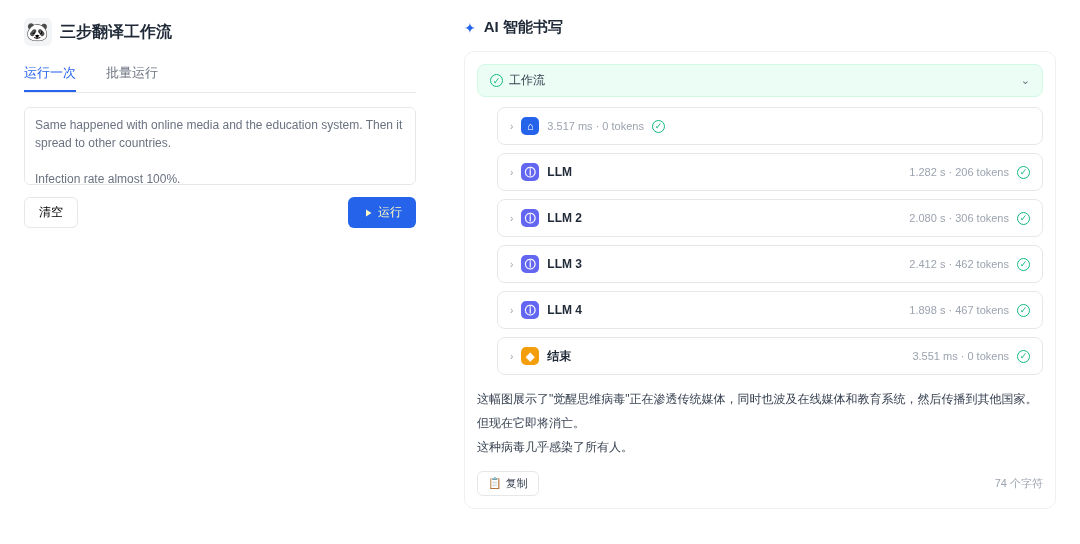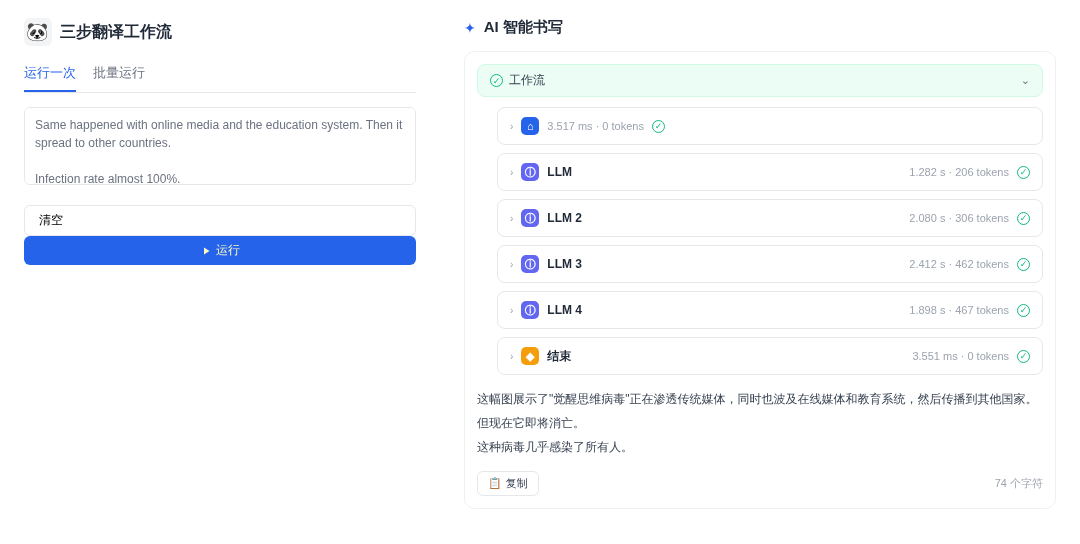--- a/index.html
+++ b/index.html
@@ -39,21 +39,21 @@
       align-items: center;
       justify-content: center;
       font-size: 18px;
     }
     .app-title {
       font-size: 16px;
       font-weight: 600;
     }
     .tabs {
       display: flex;
-      gap: 17px;
+      gap: 30px;
       border-bottom: 1px solid #e5e7eb;
       margin-bottom: 14px;
     }
     .tab {
       padding-bottom: 8px;
       cursor: pointer;
       font-size: 13px;
       color: #6b7280;
     }
     .tab.active {
@@ -74,22 +74,21 @@
       padding: 8px 10px;
       font-size: 12px;
       color: #6b7280;
       resize: none;
       font-family: inherit;
       line-height: 1.5;
     }
     .button-row {
       display: flex;
       justify-content: space-between;
-      margin-top: 20px;
-      flex-direction: column;
+      margin-top: 12px;
     }
     .btn {
       border-radius: 6px;
       padding: 6px 14px;
       font-size: 12px;
       cursor: pointer;
       border: 1px solid #e5e7eb;
       background: #fff;
       display: flex;
       align-items: center;

